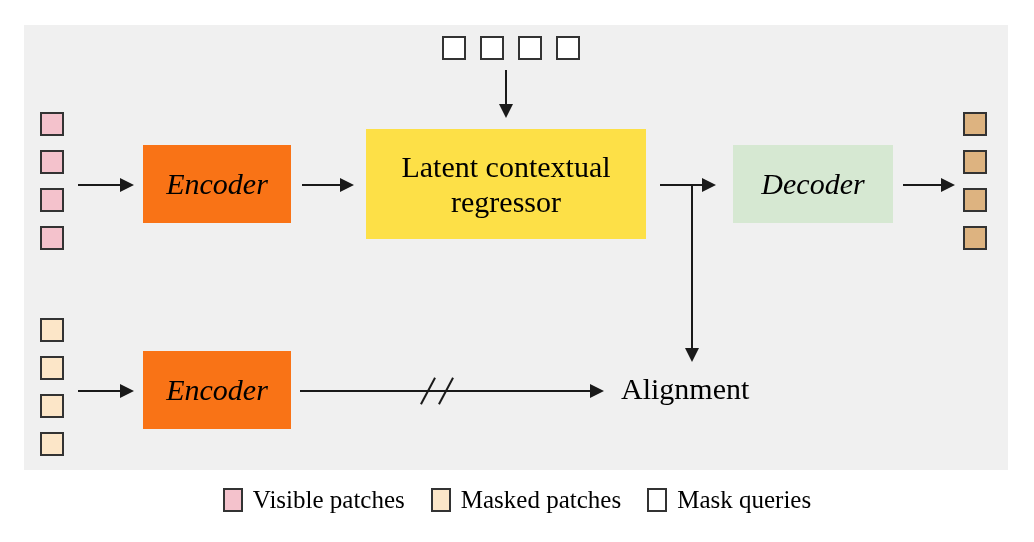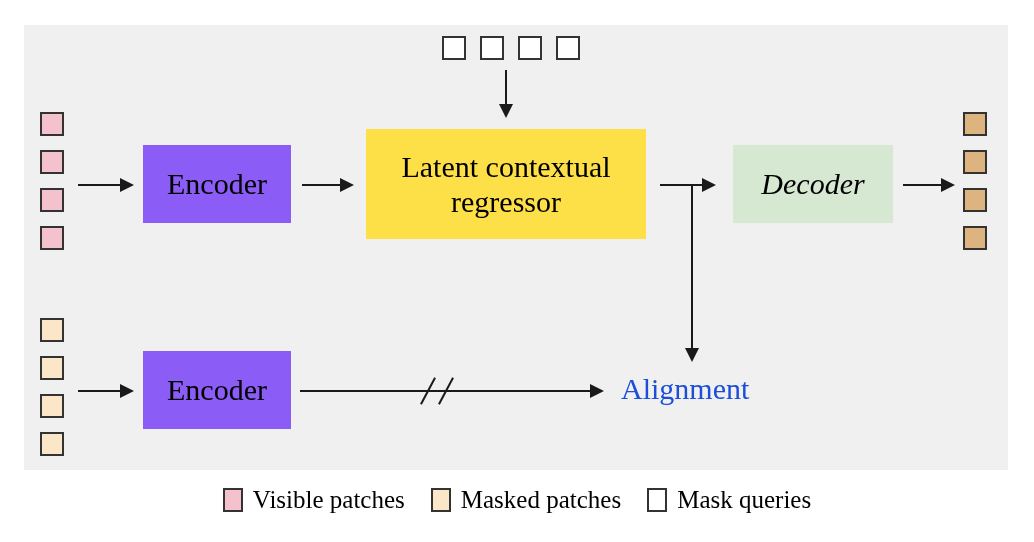--- a/index.html
+++ b/index.html
@@ -48,21 +48,21 @@
   .module {
     position: absolute;
     box-sizing: border-box;
     display: flex;
     align-items: center;
     justify-content: center;
     text-align: center;
     color: #000000;
     line-height: 1.18;
   }
-  .module.enc   { background: #8b5cf6; }
+  .module.enc   { background: #f97316; font-style: italic; }
   .module.reg   { background: #fde047; }
   .module.dec   { background: #d6e8d2; }
 
   
   .hline {
     position: absolute;
     height: 0;
     border-top: 2px solid #1a1a1a;
   }
   .vline {
@@ -88,21 +88,21 @@
     position: absolute;
     width: 0;
     height: 30px;
     border-left: 2px solid #1a1a1a;
     transform: rotate(28deg);
   }
 
   
   .label {
     position: absolute;
-    color: #1d4ed8;
+    color: #000000;
     white-space: nowrap;
   }
 
   
   .legend {
     position: absolute;
     left: 0;
     top: 478px;
     width: 1034px;
     height: 44px;

